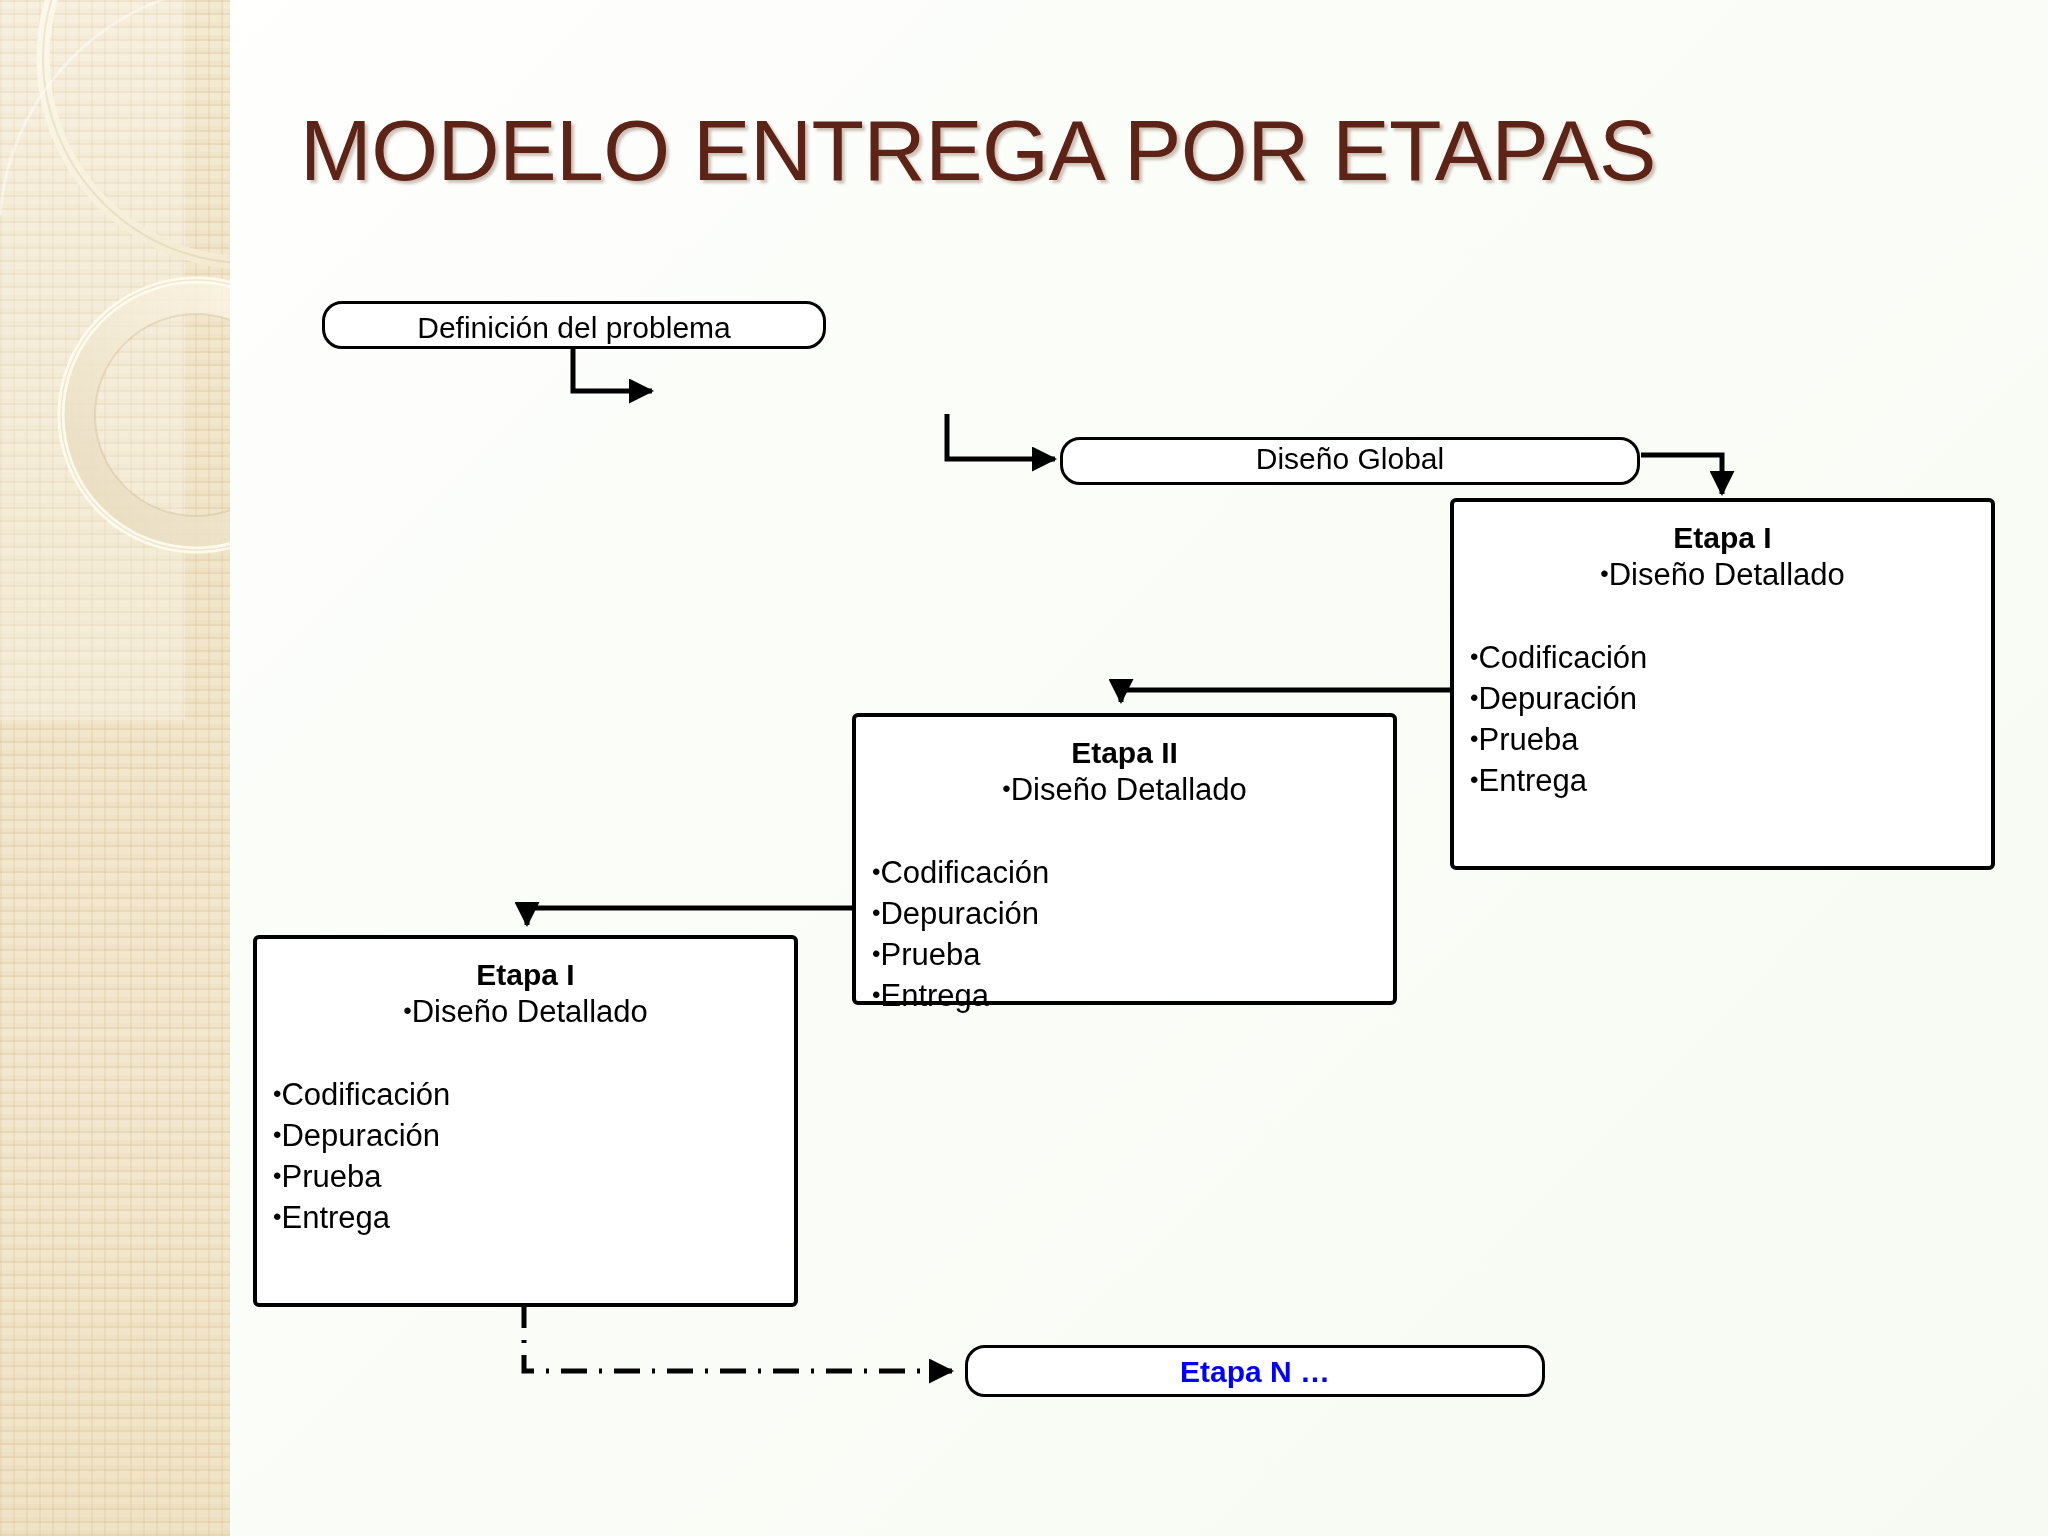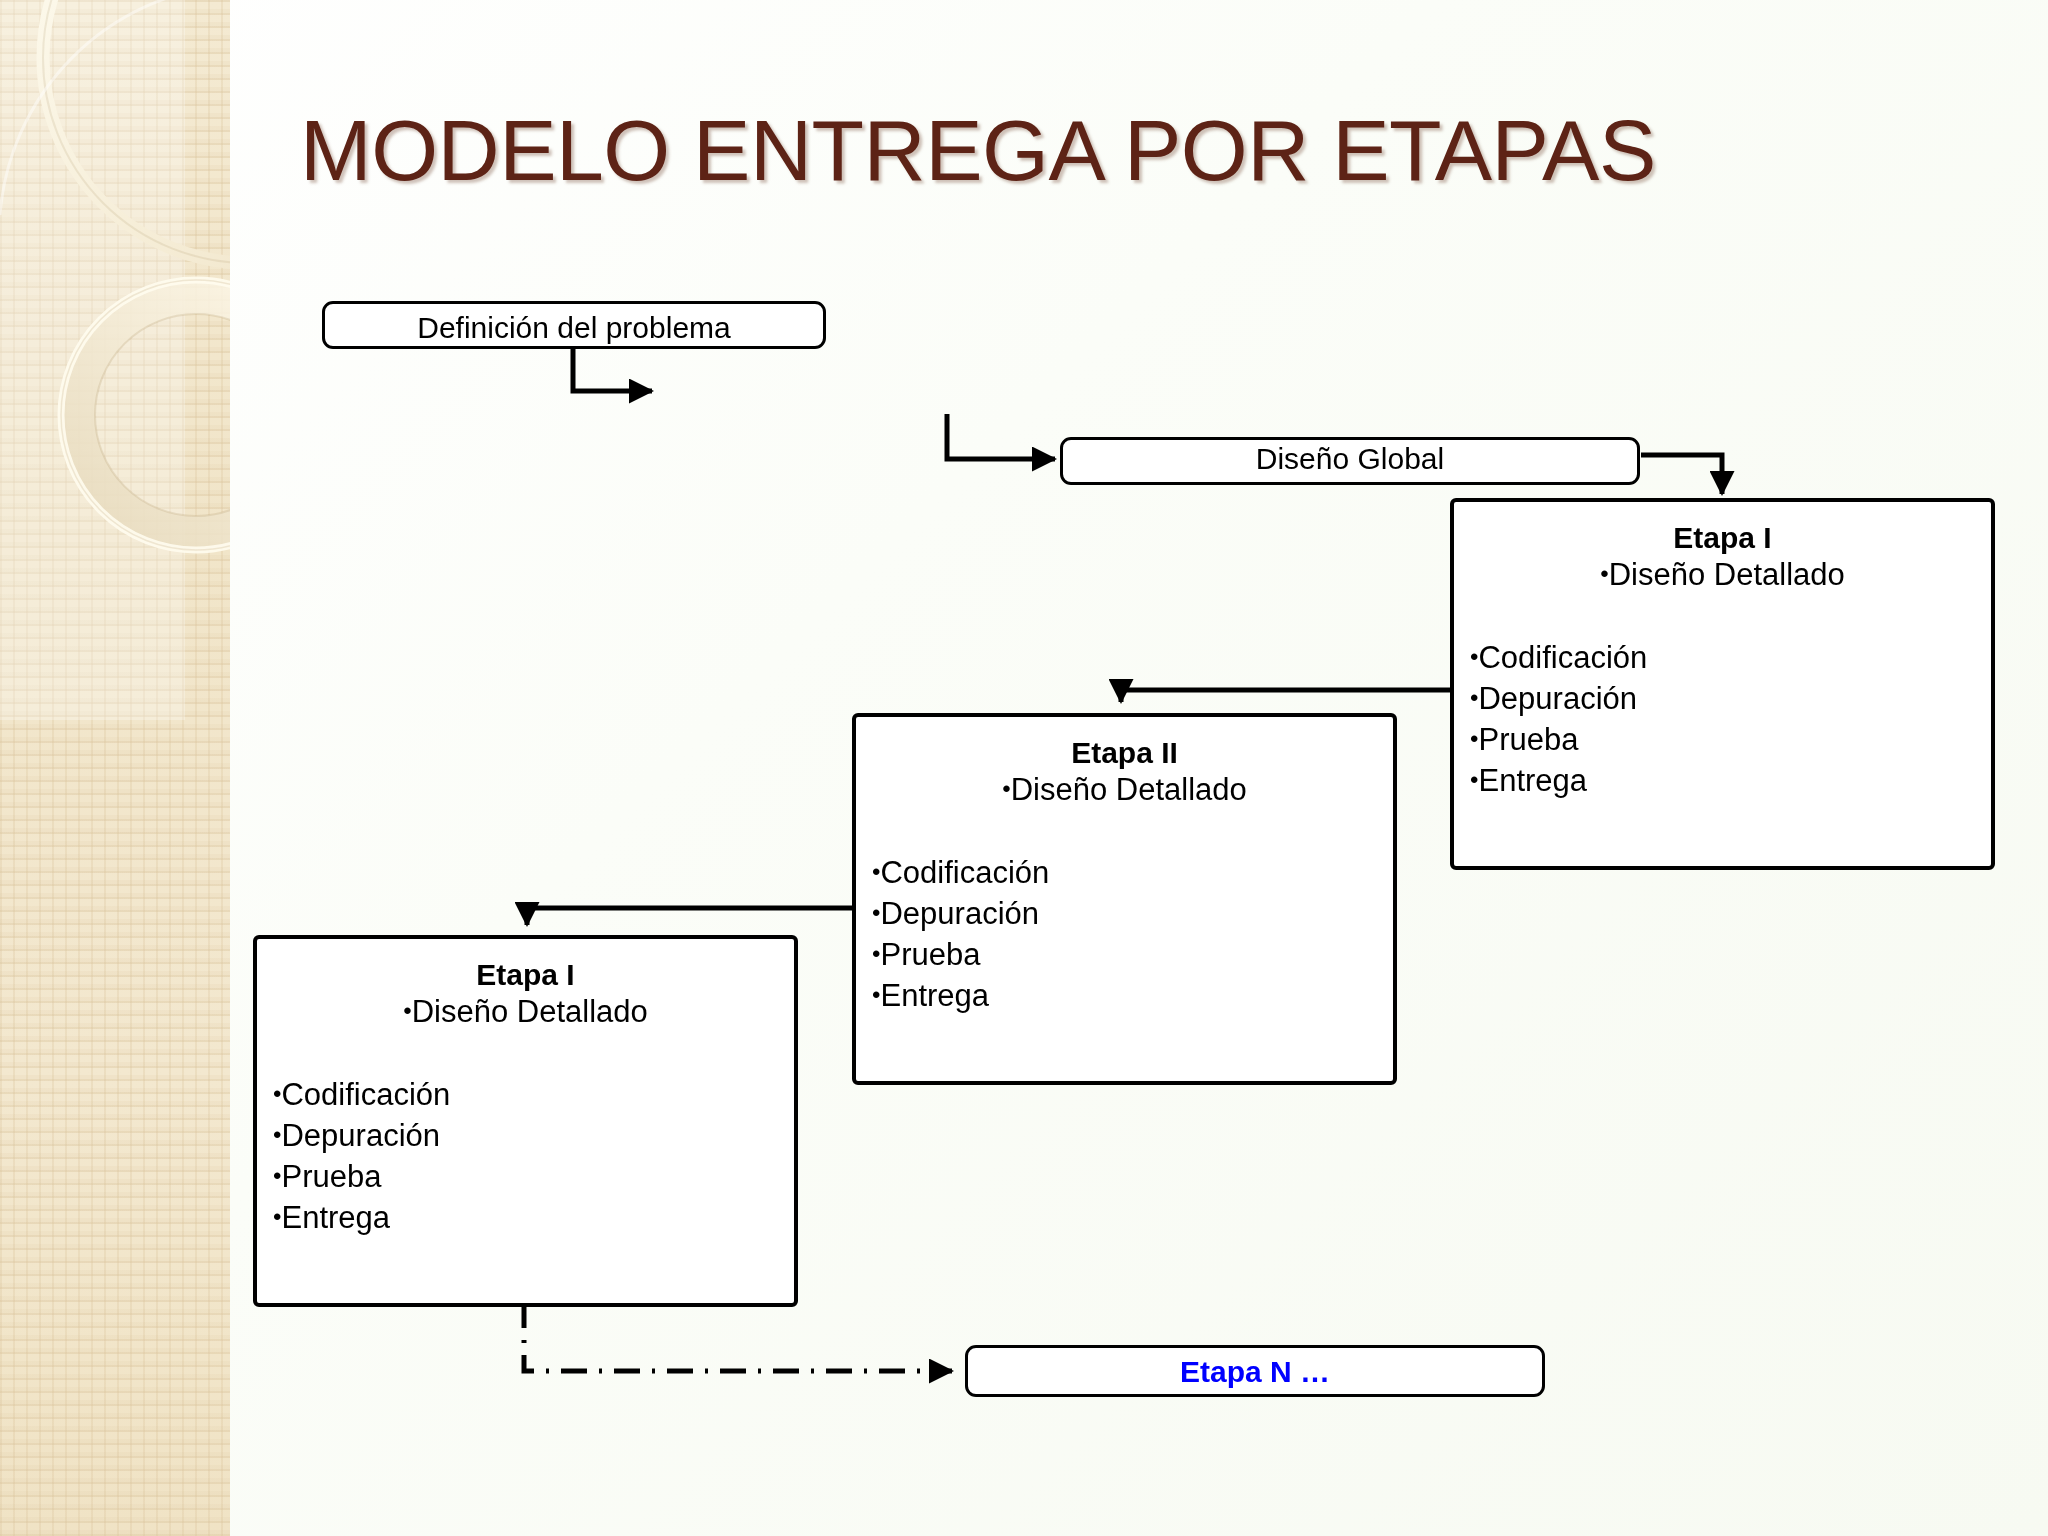--- a/index.html
+++ b/index.html
@@ -65,21 +65,21 @@
     text-shadow: 3px 3px 3px rgba(120,80,60,.35);
     white-space: nowrap;
   }
 
   
   .fbox {
     position: absolute;
     box-sizing: border-box;
     background: #ffffff;
     border: 3px solid #000000;
-    border-radius: 11px;
+    border-radius: 20px;
     color: #000000;
   }
   .fbox.stage {
     border-width: 4px;
     border-radius: 6px;
   }
 
   
   .thinlabel {
     position: absolute;
@@ -206,21 +206,21 @@
       <span class="bullet">•</span><span>Diseño Detallado</span>
     </div>
     <div class="stage-list">
       <div><span class="bullet">•</span><span>Codificación</span></div>
       <div><span class="bullet">•</span><span>Depuración</span></div>
       <div><span class="bullet">•</span><span>Prueba</span></div>
       <div><span class="bullet">•</span><span>Entrega</span></div>
     </div>
   </div>
 
-  <div class="fbox stage" style="left:852px; top:713px; width:545px; height:372px;">
+  <div class="fbox stage" style="left:852px; top:713px; width:545px; height:292px;">
     <div class="stage-title">Etapa II</div>
     <div class="stage-sub">
       <span class="bullet">•</span><span>Diseño Detallado</span>
     </div>
     <div class="stage-list">
       <div><span class="bullet">•</span><span>Codificación</span></div>
       <div><span class="bullet">•</span><span>Depuración</span></div>
       <div><span class="bullet">•</span><span>Prueba</span></div>
       <div><span class="bullet">•</span><span>Entrega</span></div>
     </div>

